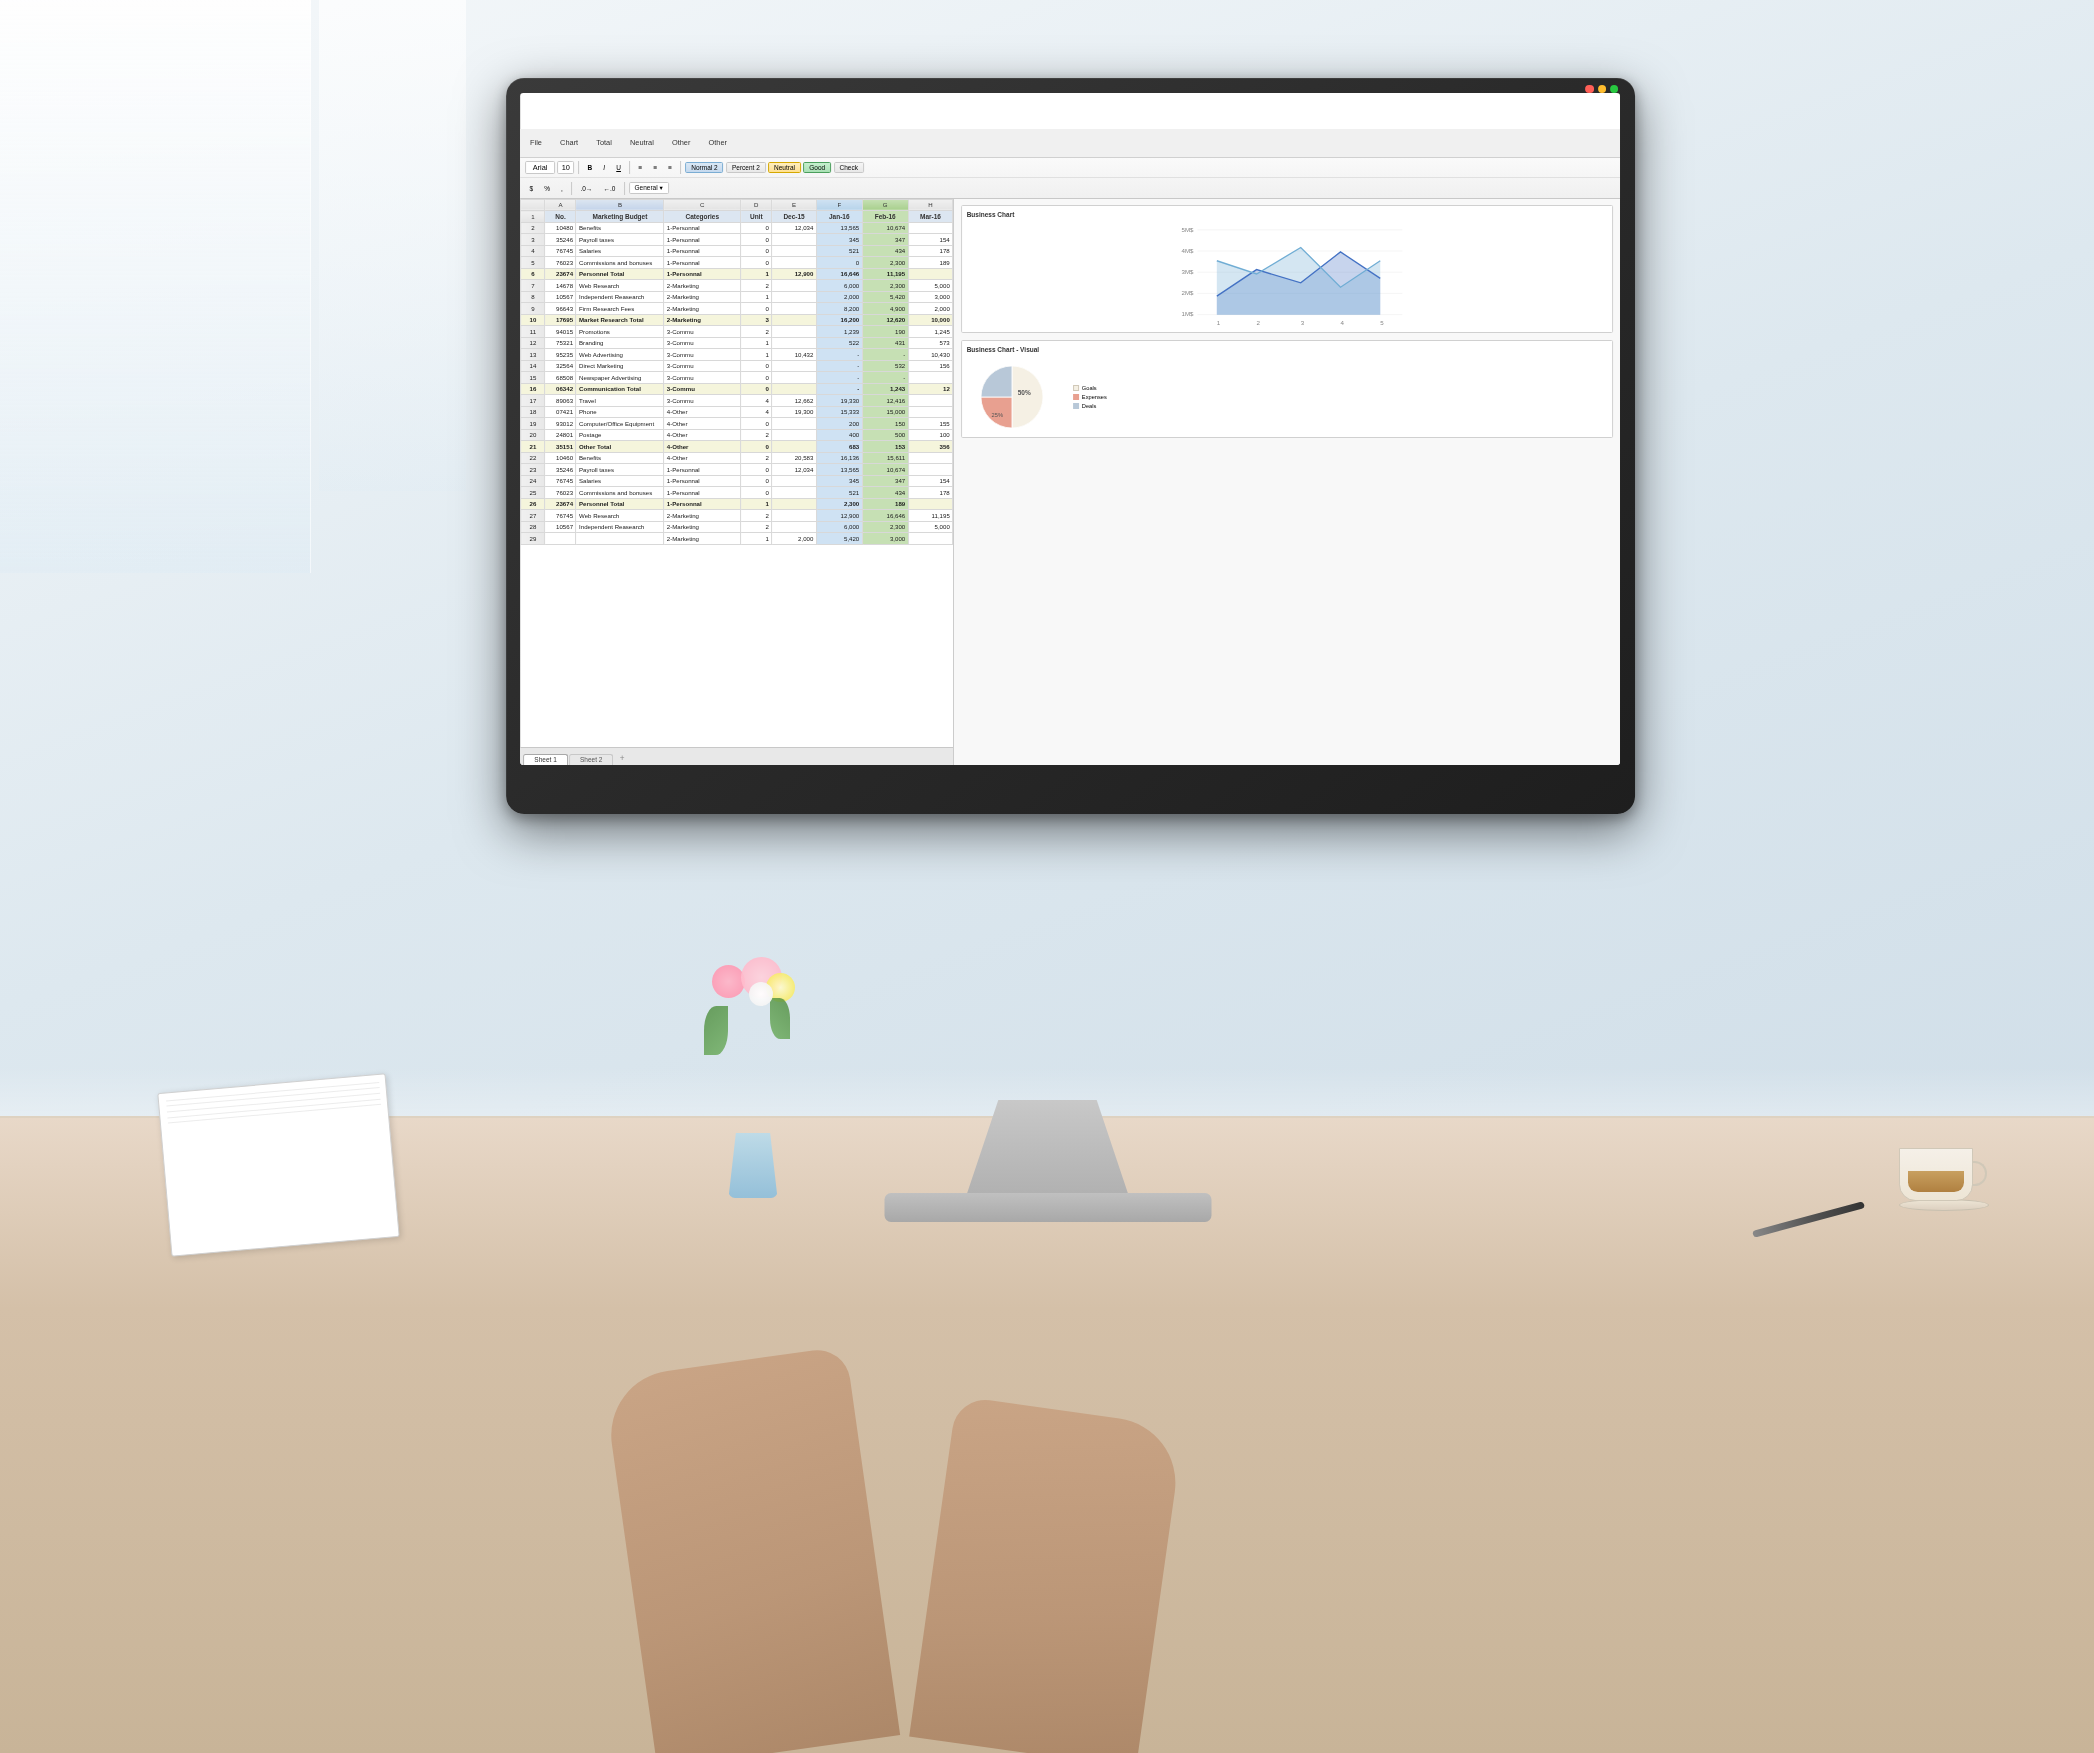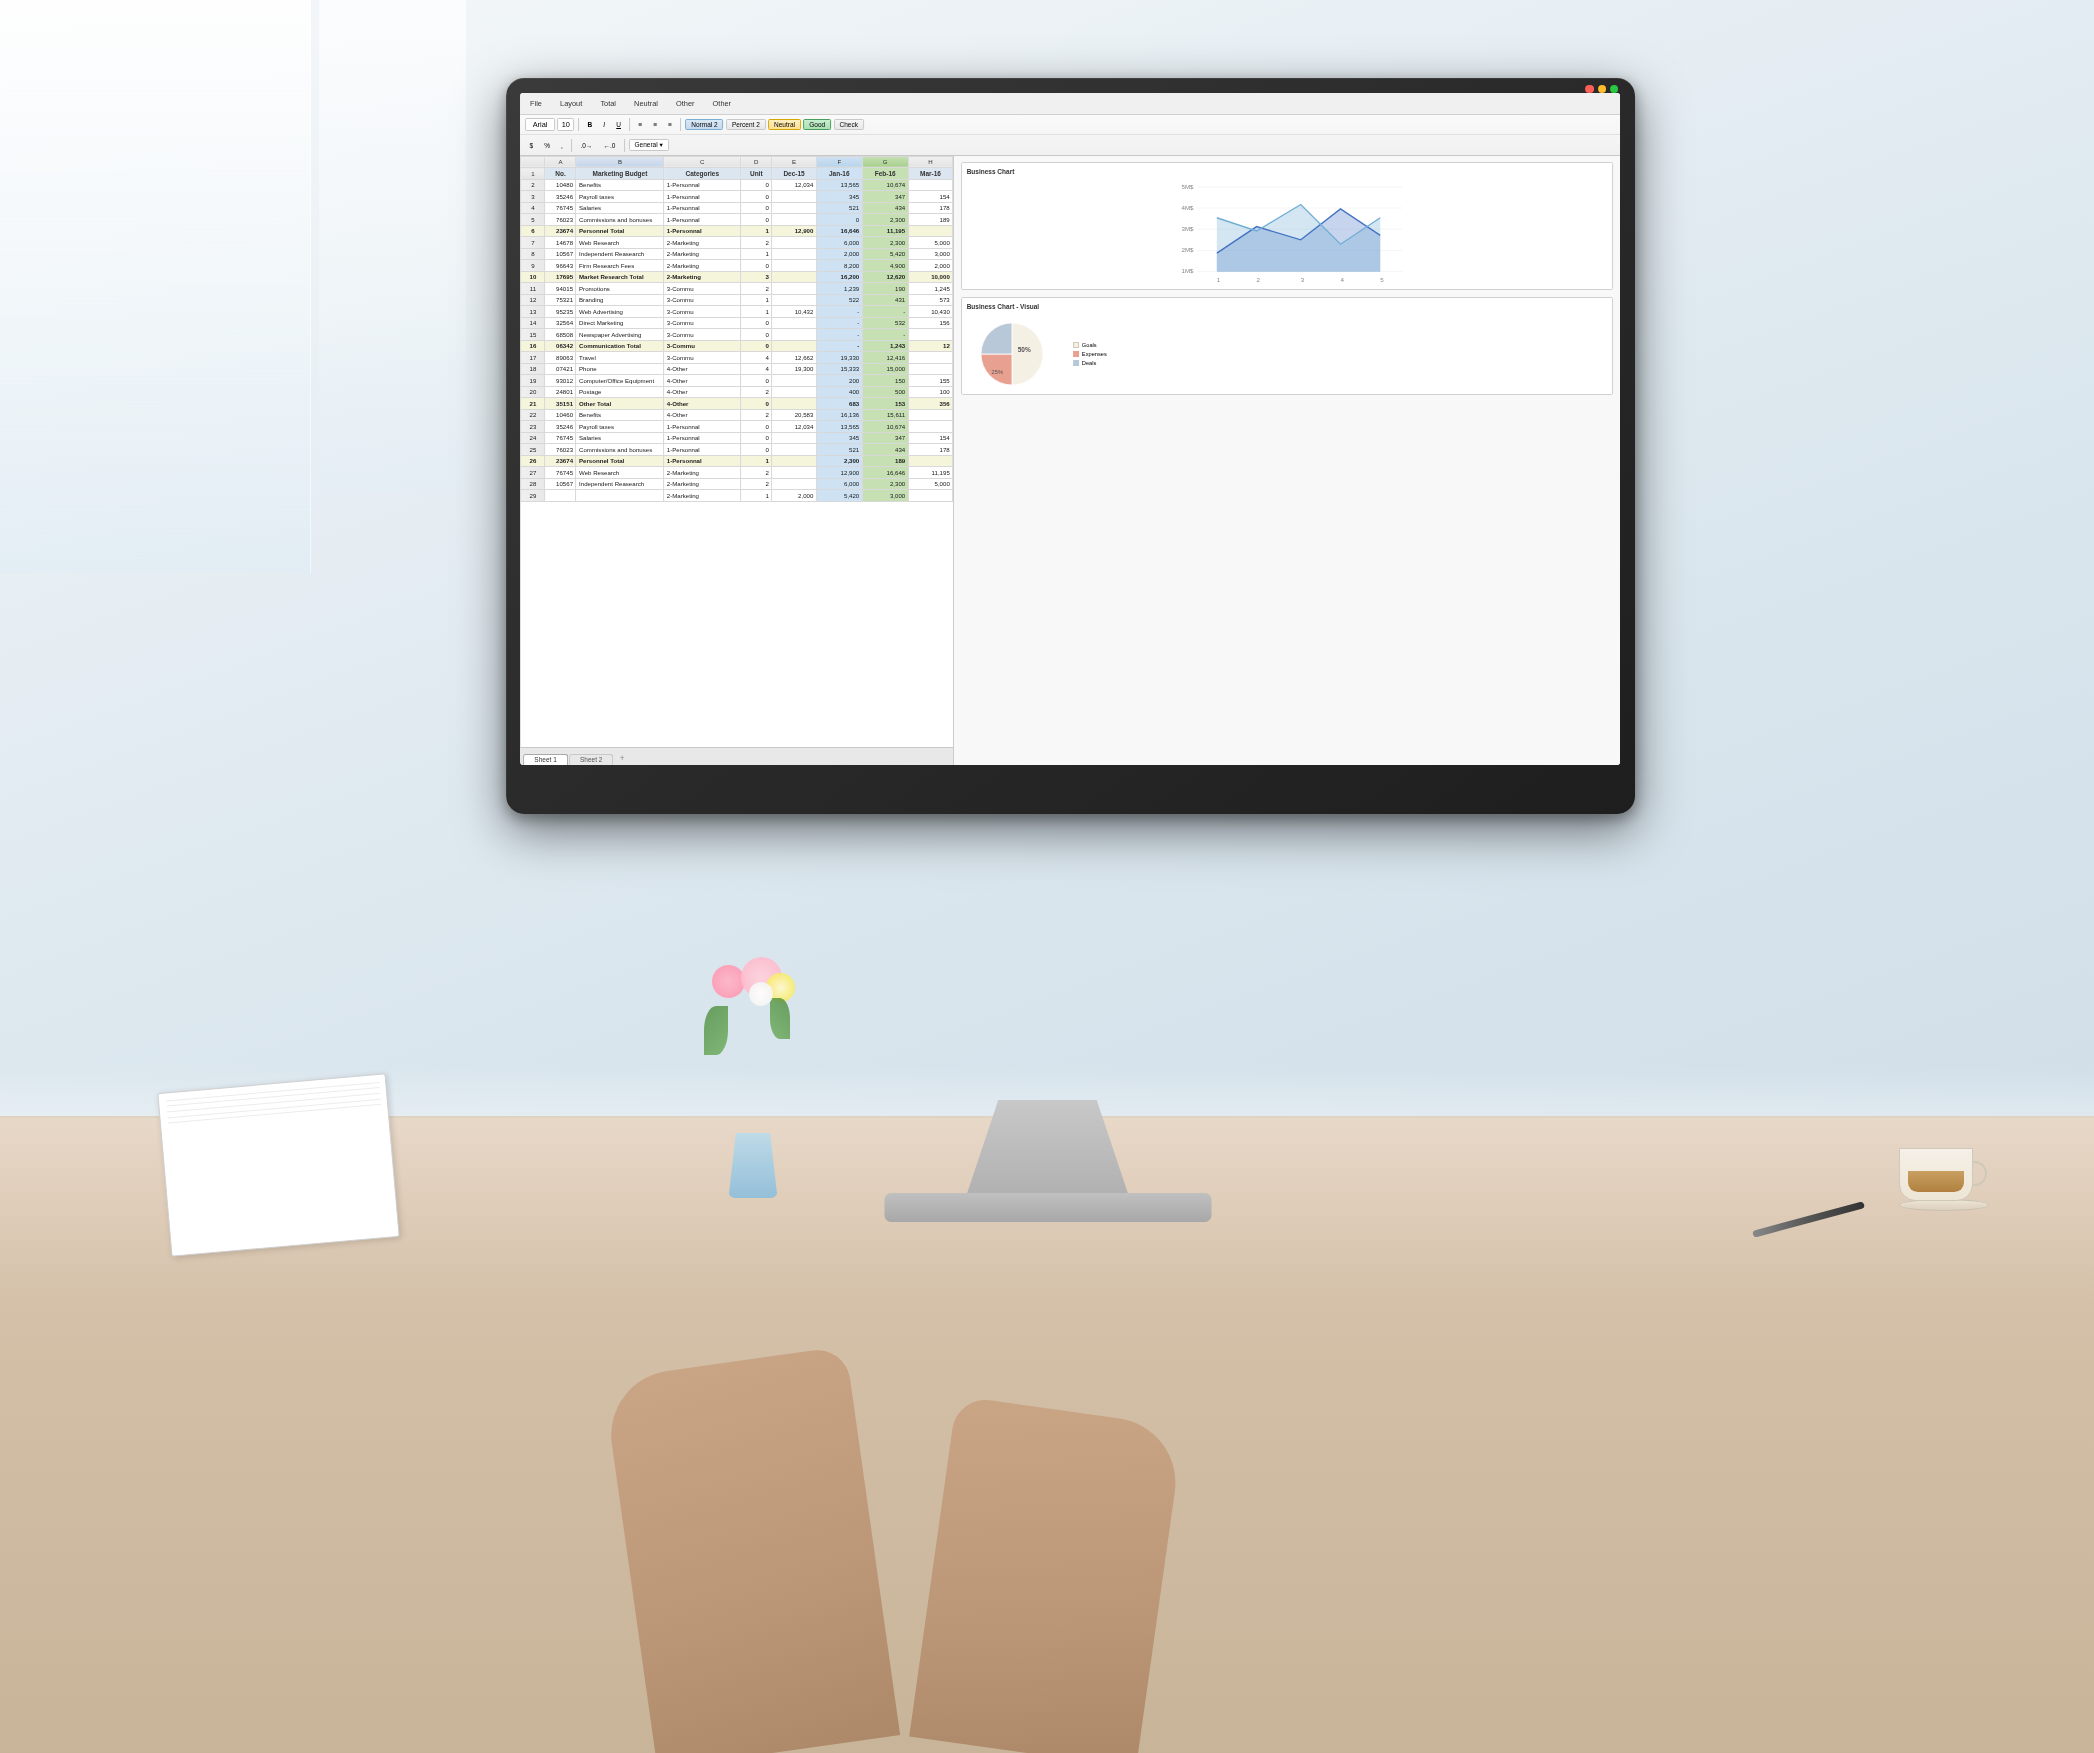--- a/index.html
+++ b/index.html
@@ -149,27 +149,28 @@
       align-items: center;
       justify-content: center;
       color: white;
       font-size: 7.4px;
       font-weight: bold;
       position: relative;
     }
 
     
     .menu-bar {
-      height: 22px;
+      height: 29px;
       background: #f0f0f0;
       border-bottom: 0.8px solid #d0d0d0;
       display: flex;
       align-items: center;
       padding: 0 6.5px;
       gap: 11.5px;
+      margin-top: 36px;
     }
 
     .menu-item {
       font-size: 7.4px;
       color: #333;
       cursor: pointer;
       padding: 1.6px 3.3px;
     }
 
     
@@ -576,21 +577,21 @@
       <div class="dot dot-green"></div>
     </div>
 
     <div class="monitor-screen">
 
       <div class="excel-app">
 
 
         <div class="menu-bar">
           <span class="menu-item">File</span>
-          <span class="menu-item">Layout</span>
+          <span class="menu-item">Chart</span>
           <span class="menu-item">Total</span>
           <span class="menu-item">Neutral</span>
           <span class="menu-item">Other</span>
           <span class="menu-item">Other</span>
         </div>
 
         <div class="toolbar-area">
           <div class="toolbar-row1">
             <span class="tb-btn" style="font-size:7.4px; border:0.8px solid #c8c8c8; padding:0.8px 6.5px; background:white;">Arial</span>
             <span class="tb-btn" style="font-size:7.4px; border:0.8px solid #c8c8c8; padding:0.8px 3.3px; background:white;">10</span>

